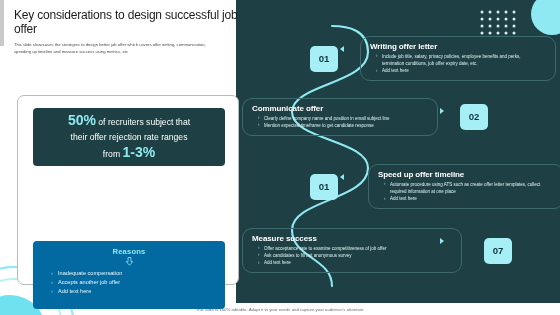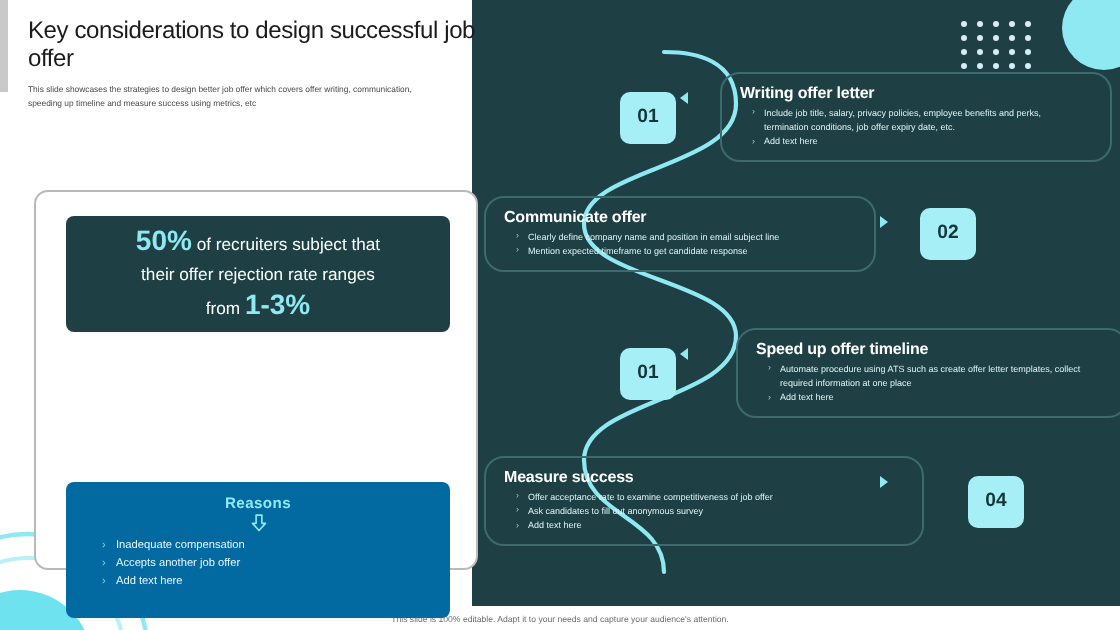--- a/index.html
+++ b/index.html
@@ -263,20 +263,20 @@
   <div class="step" id="step-4">
     <div class="card">
       <div class="card-title">Measure success</div>
       <ul class="card-list">
         <li>Offer acceptance rate to examine competitiveness of job offer</li>
         <li>Ask candidates to fill out anonymous survey</li>
         <li>Add text here</li>
       </ul>
     </div>
     <div class="notch notch-right" style="left:198px; top:10px;"></div>
-    <div class="badge">04</div>
+    <div class="badge">07</div>
   </div>
 
   <div class="footer">
     <span class="footer-text">This slide is 100% editable. Adapt it to your needs and capture your audience's attention.</span>
   </div>
 
 </div>
 
 </body></html>

